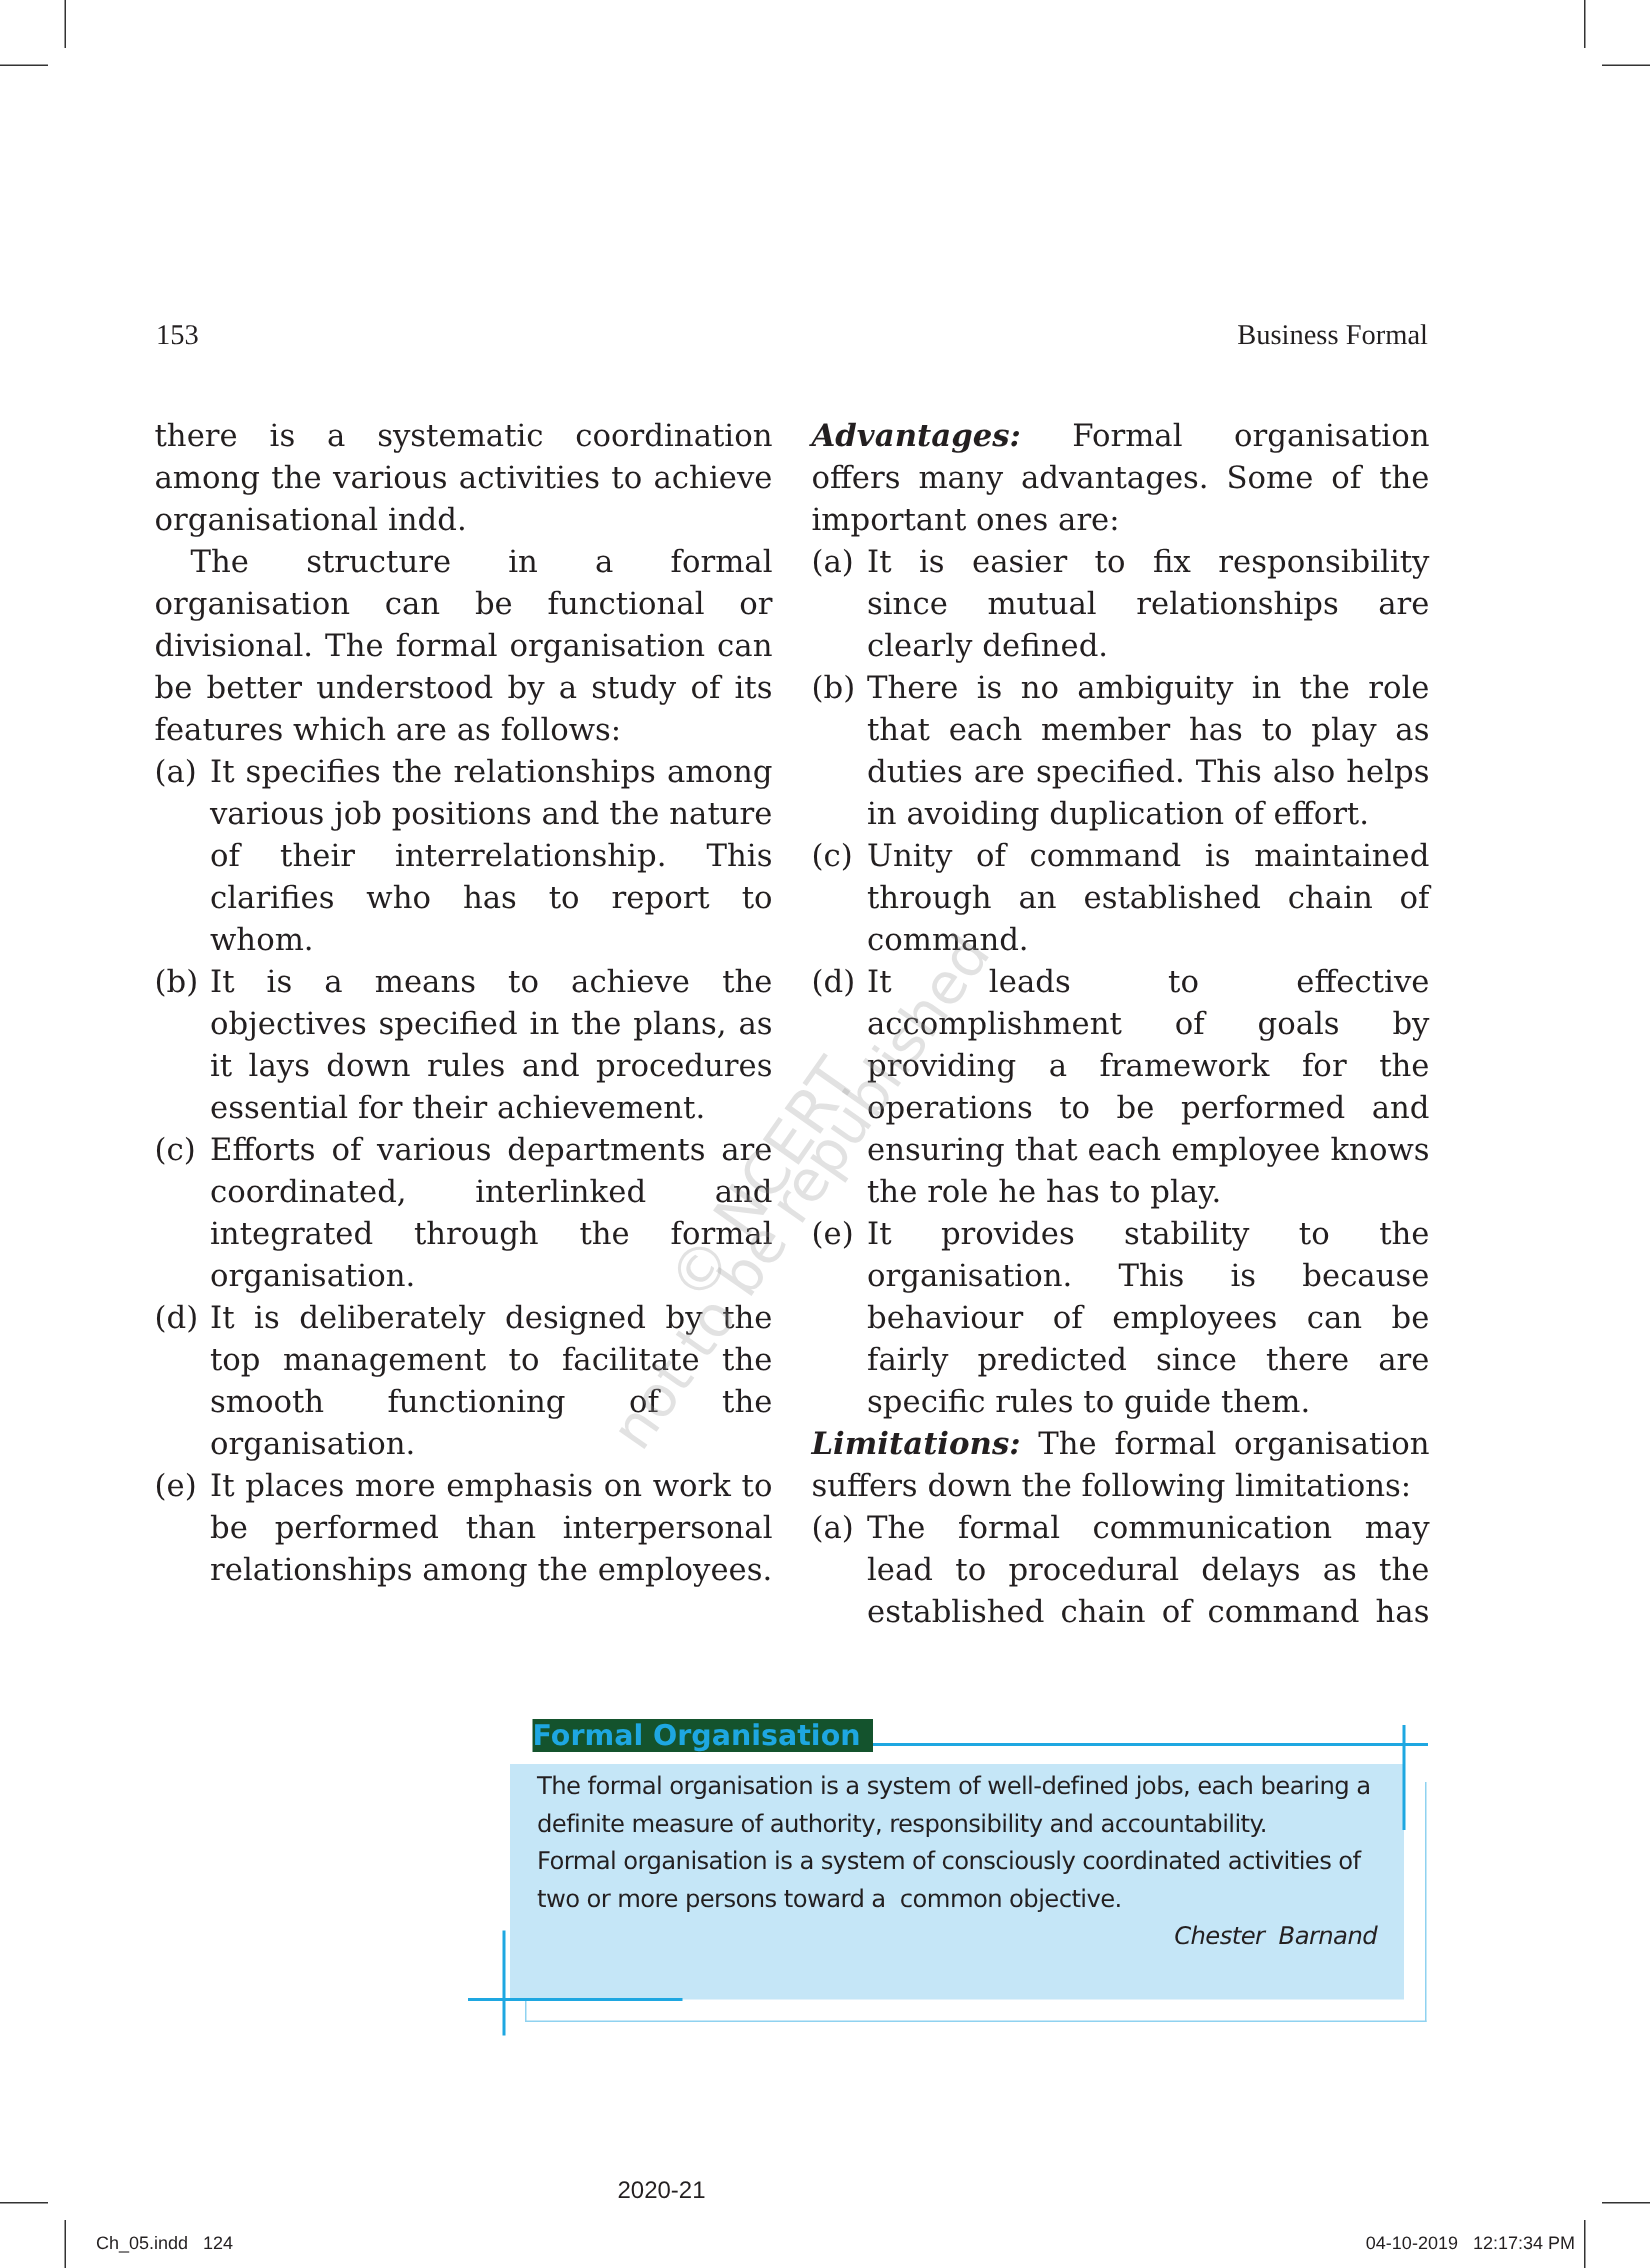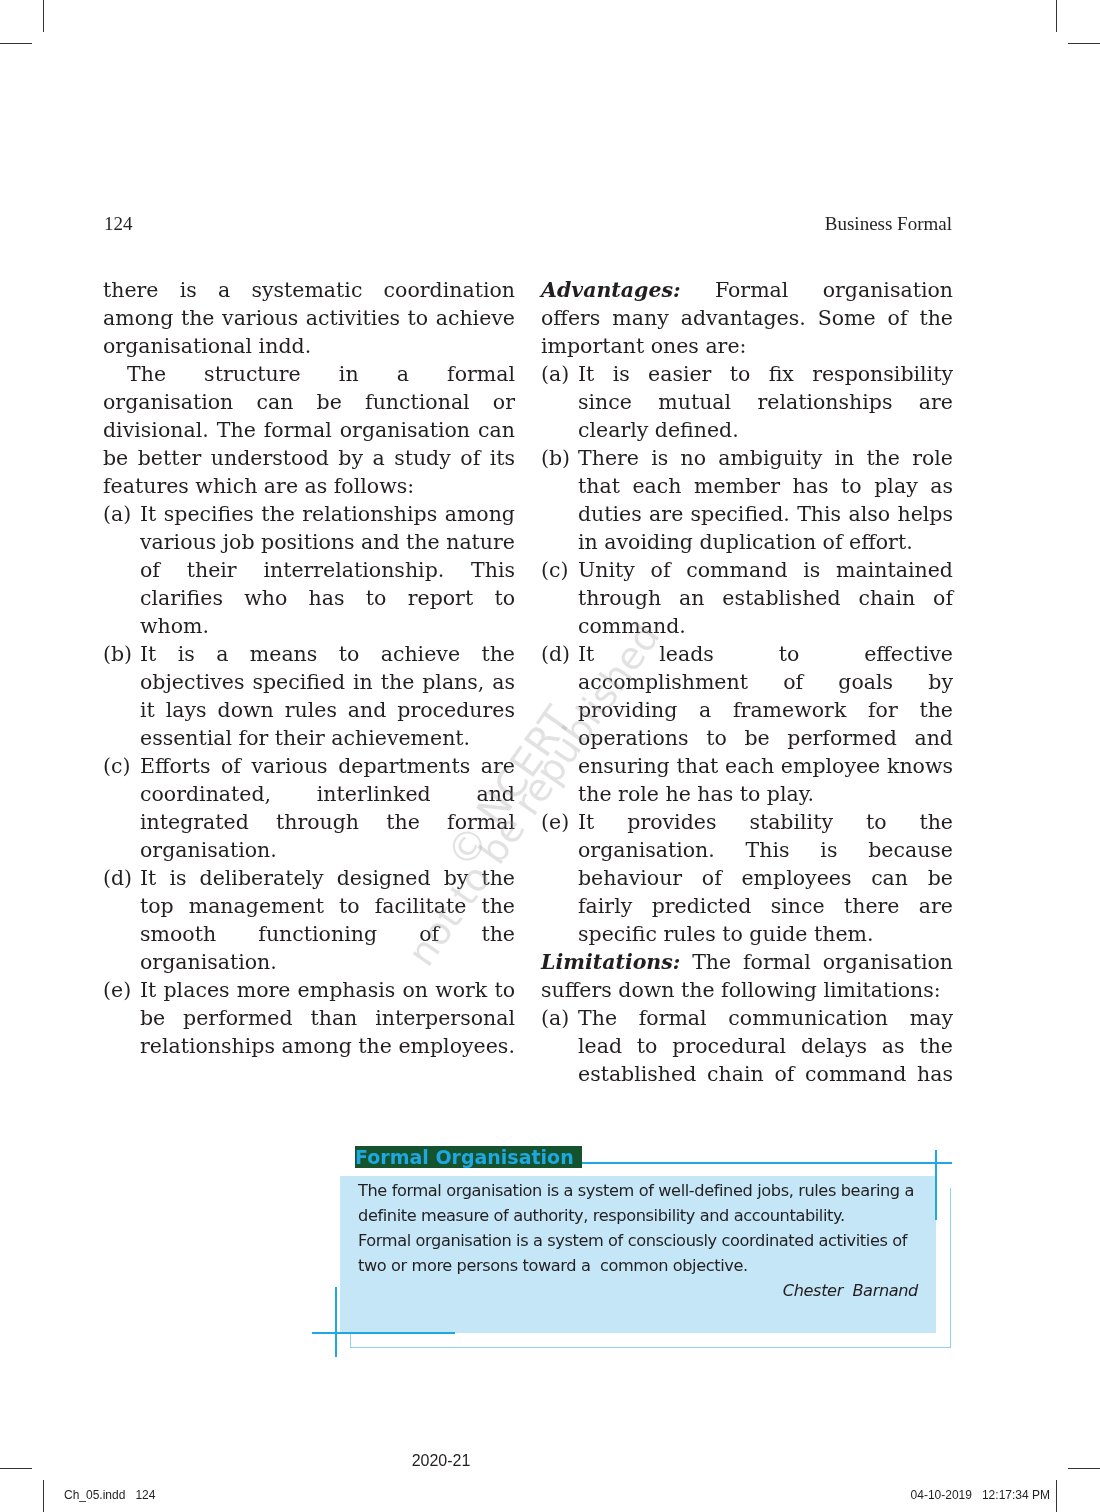--- a/index.html
+++ b/index.html
@@ -39,21 +39,21 @@
 
 <div class="crop" style="left:43px;top:0;width:1px;height:32px;"></div>
 <div class="crop" style="left:0;top:43px;width:32px;height:1px;"></div>
 <div class="crop" style="left:1056px;top:0;width:1px;height:32px;"></div>
 <div class="crop" style="left:1068px;top:43px;width:32px;height:1px;"></div>
 <div class="crop" style="left:0;top:1468px;width:32px;height:1px;"></div>
 <div class="crop" style="left:43px;top:1480px;width:1px;height:32px;"></div>
 <div class="crop" style="left:1068px;top:1468px;width:32px;height:1px;"></div>
 <div class="crop" style="left:1056px;top:1480px;width:1px;height:32px;"></div>
 
-<div class="header-num">124</div>
+<div class="header-num">153</div>
 <div class="header-title">Business Formal</div>
 
 <div class="col left">
   <p>there is a systematic coordination among the various activities to achieve organisational indd.</p>
   <p class="indent">The structure in a formal organisation can be functional or divisional. The formal organisation can be better understood by a study of its features which are as follows:</p>
   <div>
     <div class="item">
       <span class="lbl">(a)</span>
       <span class="txt">It specifies the relationships among various job positions and the nature of their interrelationship. This clarifies who has to report to whom.</span>
     </div>
@@ -116,21 +116,21 @@
 
 <div class="box-wrap">
   <div class="box-outline"></div>
   <div class="box-fill"></div>
   <div class="box-line" style="left:260px;top:20px;width:380px;height:2px;"></div>
   <div class="box-line" style="left:623px;top:8px;width:2px;height:70px;"></div>
   <div class="box-line" style="left:0;top:190px;width:143px;height:2px;"></div>
   <div class="box-line" style="left:23px;top:145px;width:2px;height:70px;"></div>
   <div class="box-title">Formal Organisation</div>
   <div class="box-text">
-    <p>The formal organisation is a system of well-defined jobs, rules bearing a definite measure of authority, responsibility and accountability.</p>
+    <p>The formal organisation is a system of well-defined jobs, each bearing a definite measure of authority, responsibility and accountability.</p>
     <p style="white-space: pre-wrap;">Formal organisation is a system of consciously coordinated activities of two or more persons toward a  common objective.</p>
     <p class="author" style="white-space: pre;">Chester  Barnand</p>
   </div>
 </div>
 
 <div class="footer-year">2020-21</div>
 <div class="footer-file" style="white-space: pre;">Ch_05.indd   124</div>
 <div class="footer-date" style="white-space: pre;">04-10-2019   12:17:34 PM</div>
 
 </body></html>

